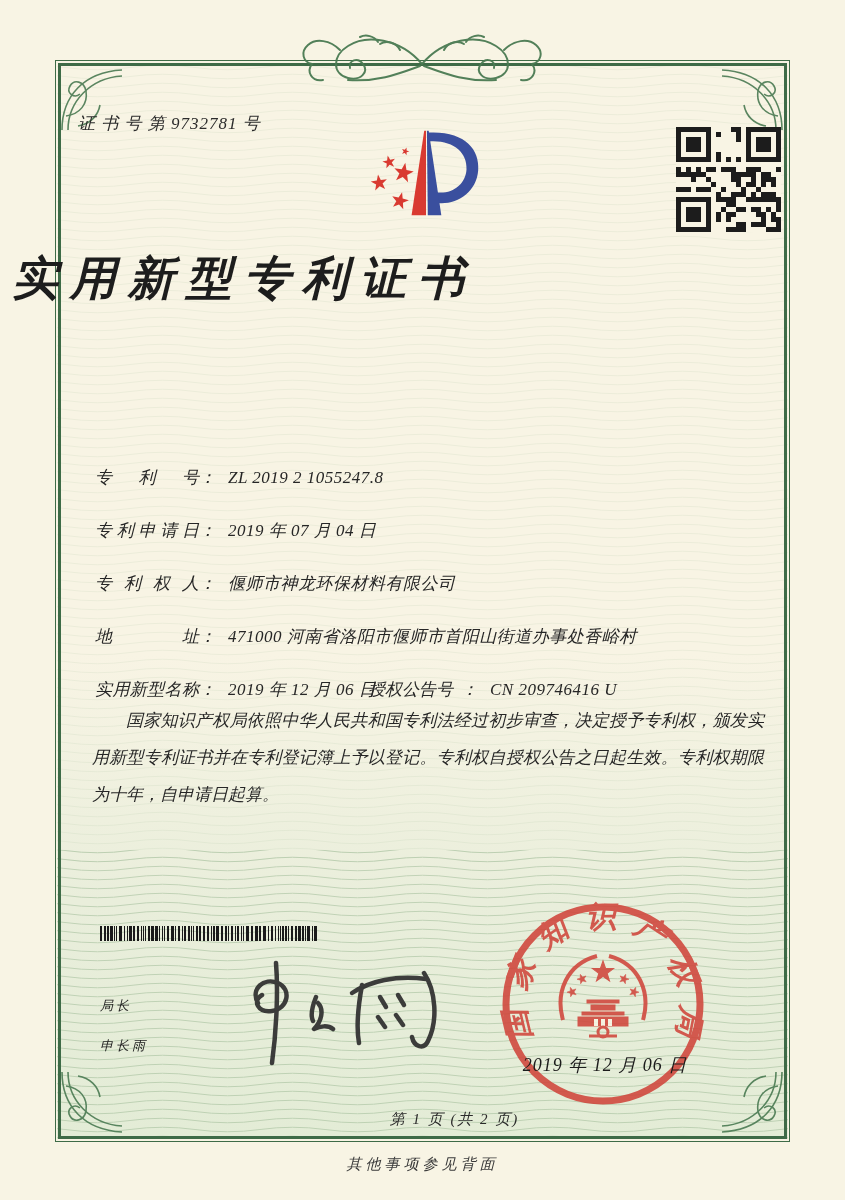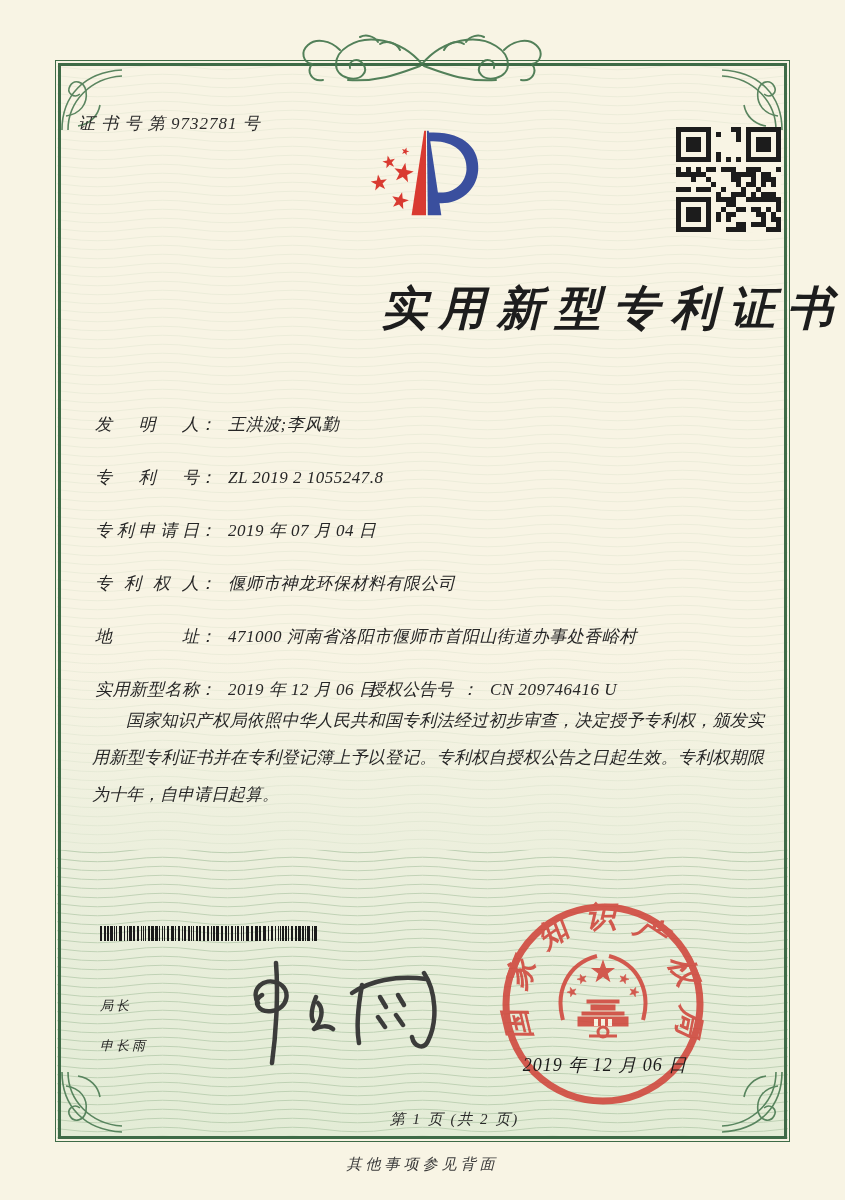--- a/index.html
+++ b/index.html
@@ -14,22 +14,22 @@
   .frame-outer{
     position:absolute;left:55px;top:60px;width:733px;height:1080px;
     border:1px solid #3e6b47;z-index:1;
   }
   .frame-inner{
     position:absolute;left:2px;top:2px;right:2px;bottom:2px;
     border:3px solid #3e6b47;
   }
   .abs{position:absolute;z-index:3;}
   .certno{left:78px;top:112px;font-size:17px;color:#2b2b2b;letter-spacing:1px;}
-  .title{left:0;top:248px;width:845px;text-align:right;font-size:46px;font-weight:bold;
-         letter-spacing:12px;color:#1d1d1d;text-indent:12px;margin-top:30px;}
+  .title{left:0;top:248px;width:845px;text-align:left;font-size:46px;font-weight:bold;
+         letter-spacing:12px;color:#1d1d1d;text-indent:12px;}
   .field-row{left:95px;top:0;width:680px;font-size:17px;color:#262626;white-space:nowrap;}
   .flabel{display:inline-block;width:104px;text-align:justify;text-align-last:justify;vertical-align:top;}
   .colon{margin-right:12px;}
   .fvalue{letter-spacing:.5px;}
   .grant{position:absolute;left:273px;top:0;}
   .grant .glabel{margin-right:8px;}
   .paras{left:92px;top:702px;width:672px;font-size:17px;line-height:37px;color:#262626;
          text-align:justify;z-index:3;}
   .paras p{margin:0;text-indent:2em;}
   .director{left:100px;top:986px;font-size:13px;color:#222;letter-spacing:3px;line-height:40px;z-index:3;}
@@ -325,23 +325,20 @@
       <rect x="55" y="100" width="5" height="5" fill="#1c1c1c"></rect>
       <rect x="60" y="100" width="5" height="5" fill="#1c1c1c"></rect>
       <rect x="65" y="100" width="5" height="5" fill="#1c1c1c"></rect>
       <rect x="90" y="100" width="5" height="5" fill="#1c1c1c"></rect>
       <rect x="95" y="100" width="5" height="5" fill="#1c1c1c"></rect>
       <rect x="100" y="100" width="5" height="5" fill="#1c1c1c"></rect>
     </svg>
 
   <div class="abs title">实用新型专利证书</div>
 
-  <div class="abs field-row" style="top:413px;">
-    <span class="flabel">发明人</span><span class="colon">：</span><span class="fvalue">王洪波;李风勤</span>
-  </div>
   <div class="abs field-row" style="top:466px;">
     <span class="flabel">专利号</span><span class="colon">：</span><span class="fvalue">ZL 2019 2 1055247.8</span>
   </div>
   <div class="abs field-row" style="top:519px;">
     <span class="flabel">专利申请日</span><span class="colon">：</span><span class="fvalue">2019 年 07 月 04 日</span>
   </div>
   <div class="abs field-row" style="top:572px;">
     <span class="flabel">专利权人</span><span class="colon">：</span><span class="fvalue">偃师市神龙环保材料有限公司</span>
   </div>
   <div class="abs field-row" style="top:625px;">

